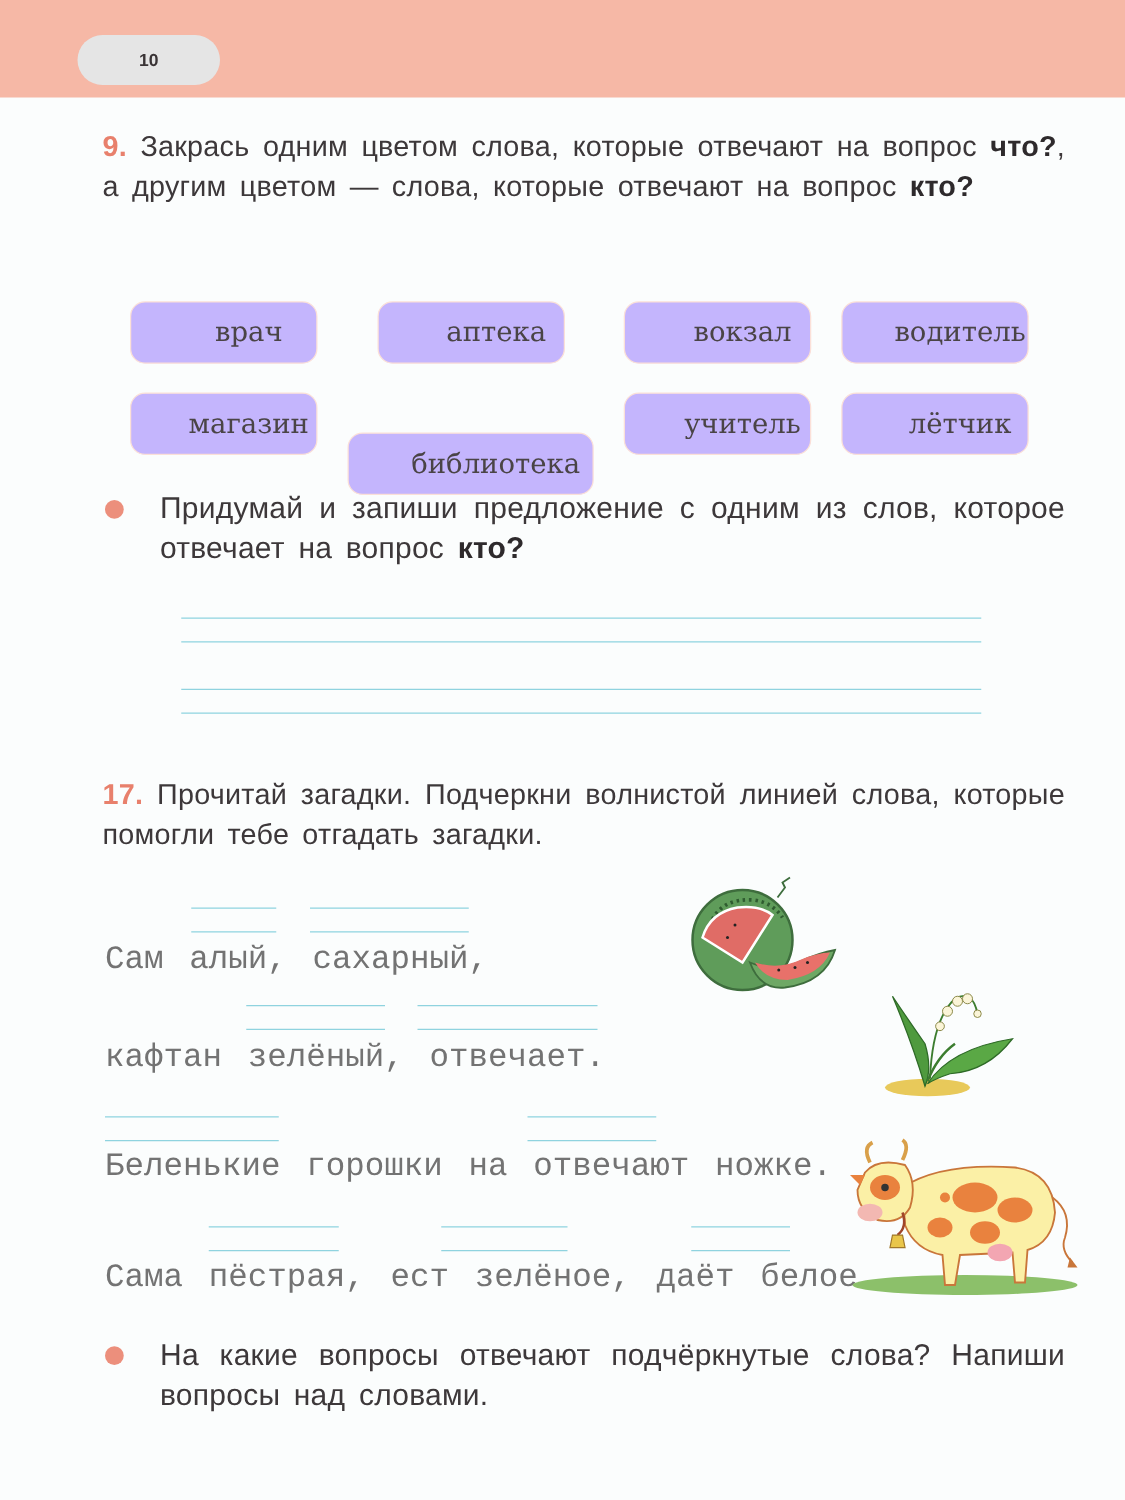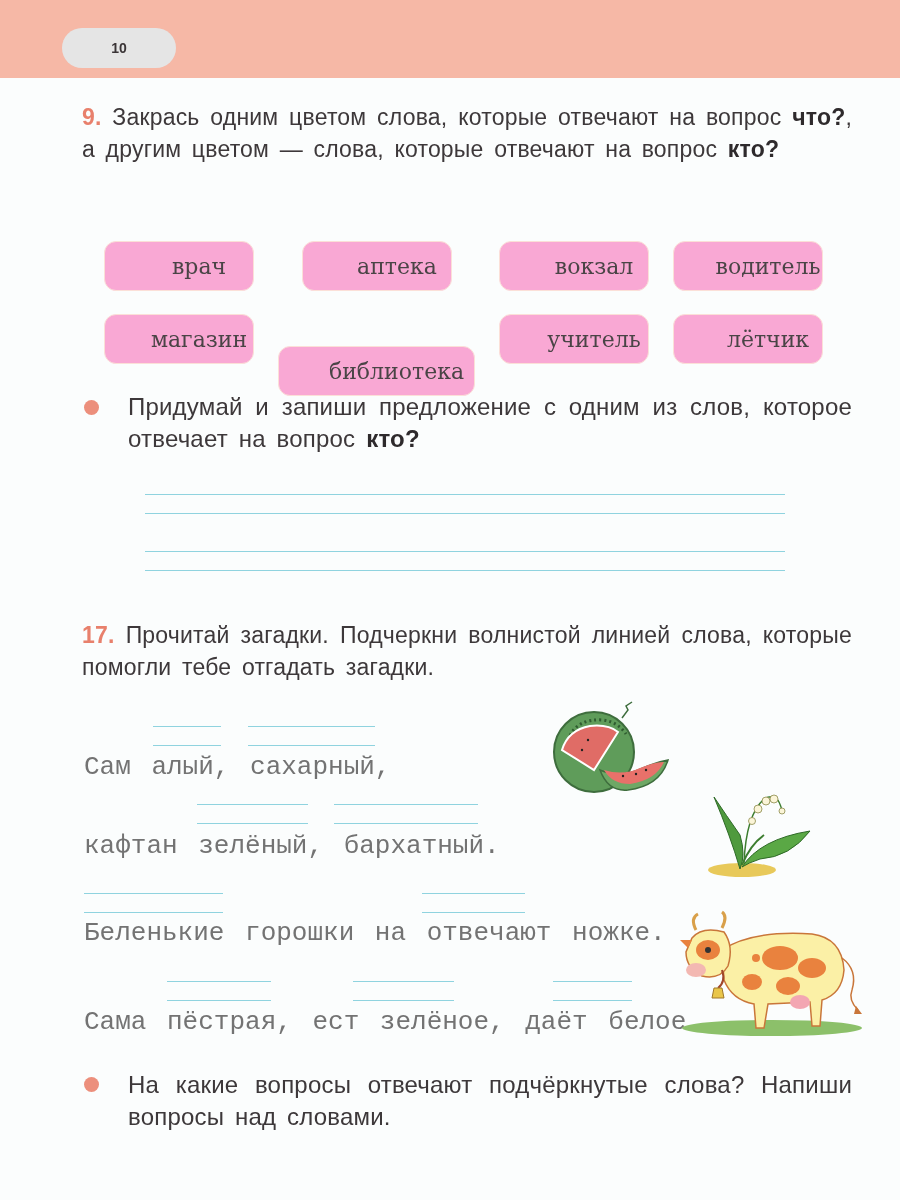--- a/index.html
+++ b/index.html
@@ -35,21 +35,21 @@
     font-size: 24px; line-height: 32px; color: #3d383a;
     text-align: justify; word-spacing: 4px; letter-spacing: 0.2px;
   }
   .bullet-text b { font-weight: bold; color: #2e2a2c; }
   .bullet-dot {
     position: absolute; left: 84px; width: 15px; height: 15px;
     border-radius: 50%; background: #ec8f7c;
   }
   .word-box {
     position: absolute; height: 50px;
-    border: 1.5px solid #fbe0d8; border-radius: 12px; background: #f9a8d4;
+    border: 1.5px solid #fbe0d8; border-radius: 12px; background: #c4b5fd;
     display: flex; align-items: center; justify-content: center;
     font-family: "DejaVu Serif", serif; font-size: 22px; color: #4a4446;
     cursor: pointer;
     padding-left: 40px;
   }
   .write-line {
     position: absolute; height: 0; border-top: 1.5px solid #8fd3df;
   }
   .riddle {
     position: absolute; left: 84px;
@@ -115,21 +115,21 @@
 <div class="write-line" style="left:153px; top:726px; width:68px;"></div>
 <div class="write-line" style="left:153px; top:745px; width:68px;"></div>
 <div class="write-line" style="left:248px; top:726px; width:127px;"></div>
 <div class="write-line" style="left:248px; top:745px; width:127px;"></div>
 <div class="riddle" style="top:752px;">Сам алый, сахарный,</div>
 
 <div class="write-line" style="left:197px; top:804px; width:111px;"></div>
 <div class="write-line" style="left:197px; top:823px; width:111px;"></div>
 <div class="write-line" style="left:334px; top:804px; width:144px;"></div>
 <div class="write-line" style="left:334px; top:823px; width:144px;"></div>
-<div class="riddle" style="top:831px;">кафтан зелёный, бархатный.</div>
+<div class="riddle" style="top:831px;">кафтан зелёный, отвечает.</div>
 
 <div class="write-line" style="left:84px; top:893px; width:139px;"></div>
 <div class="write-line" style="left:84px; top:912px; width:139px;"></div>
 <div class="write-line" style="left:422px; top:893px; width:103px;"></div>
 <div class="write-line" style="left:422px; top:912px; width:103px;"></div>
 <div class="riddle" style="top:918px;">Беленькие горошки на отвечают ножке.</div>
 
 <div class="write-line" style="left:167px; top:981px; width:104px;"></div>
 <div class="write-line" style="left:167px; top:1000px; width:104px;"></div>
 <div class="write-line" style="left:353px; top:981px; width:101px;"></div>

